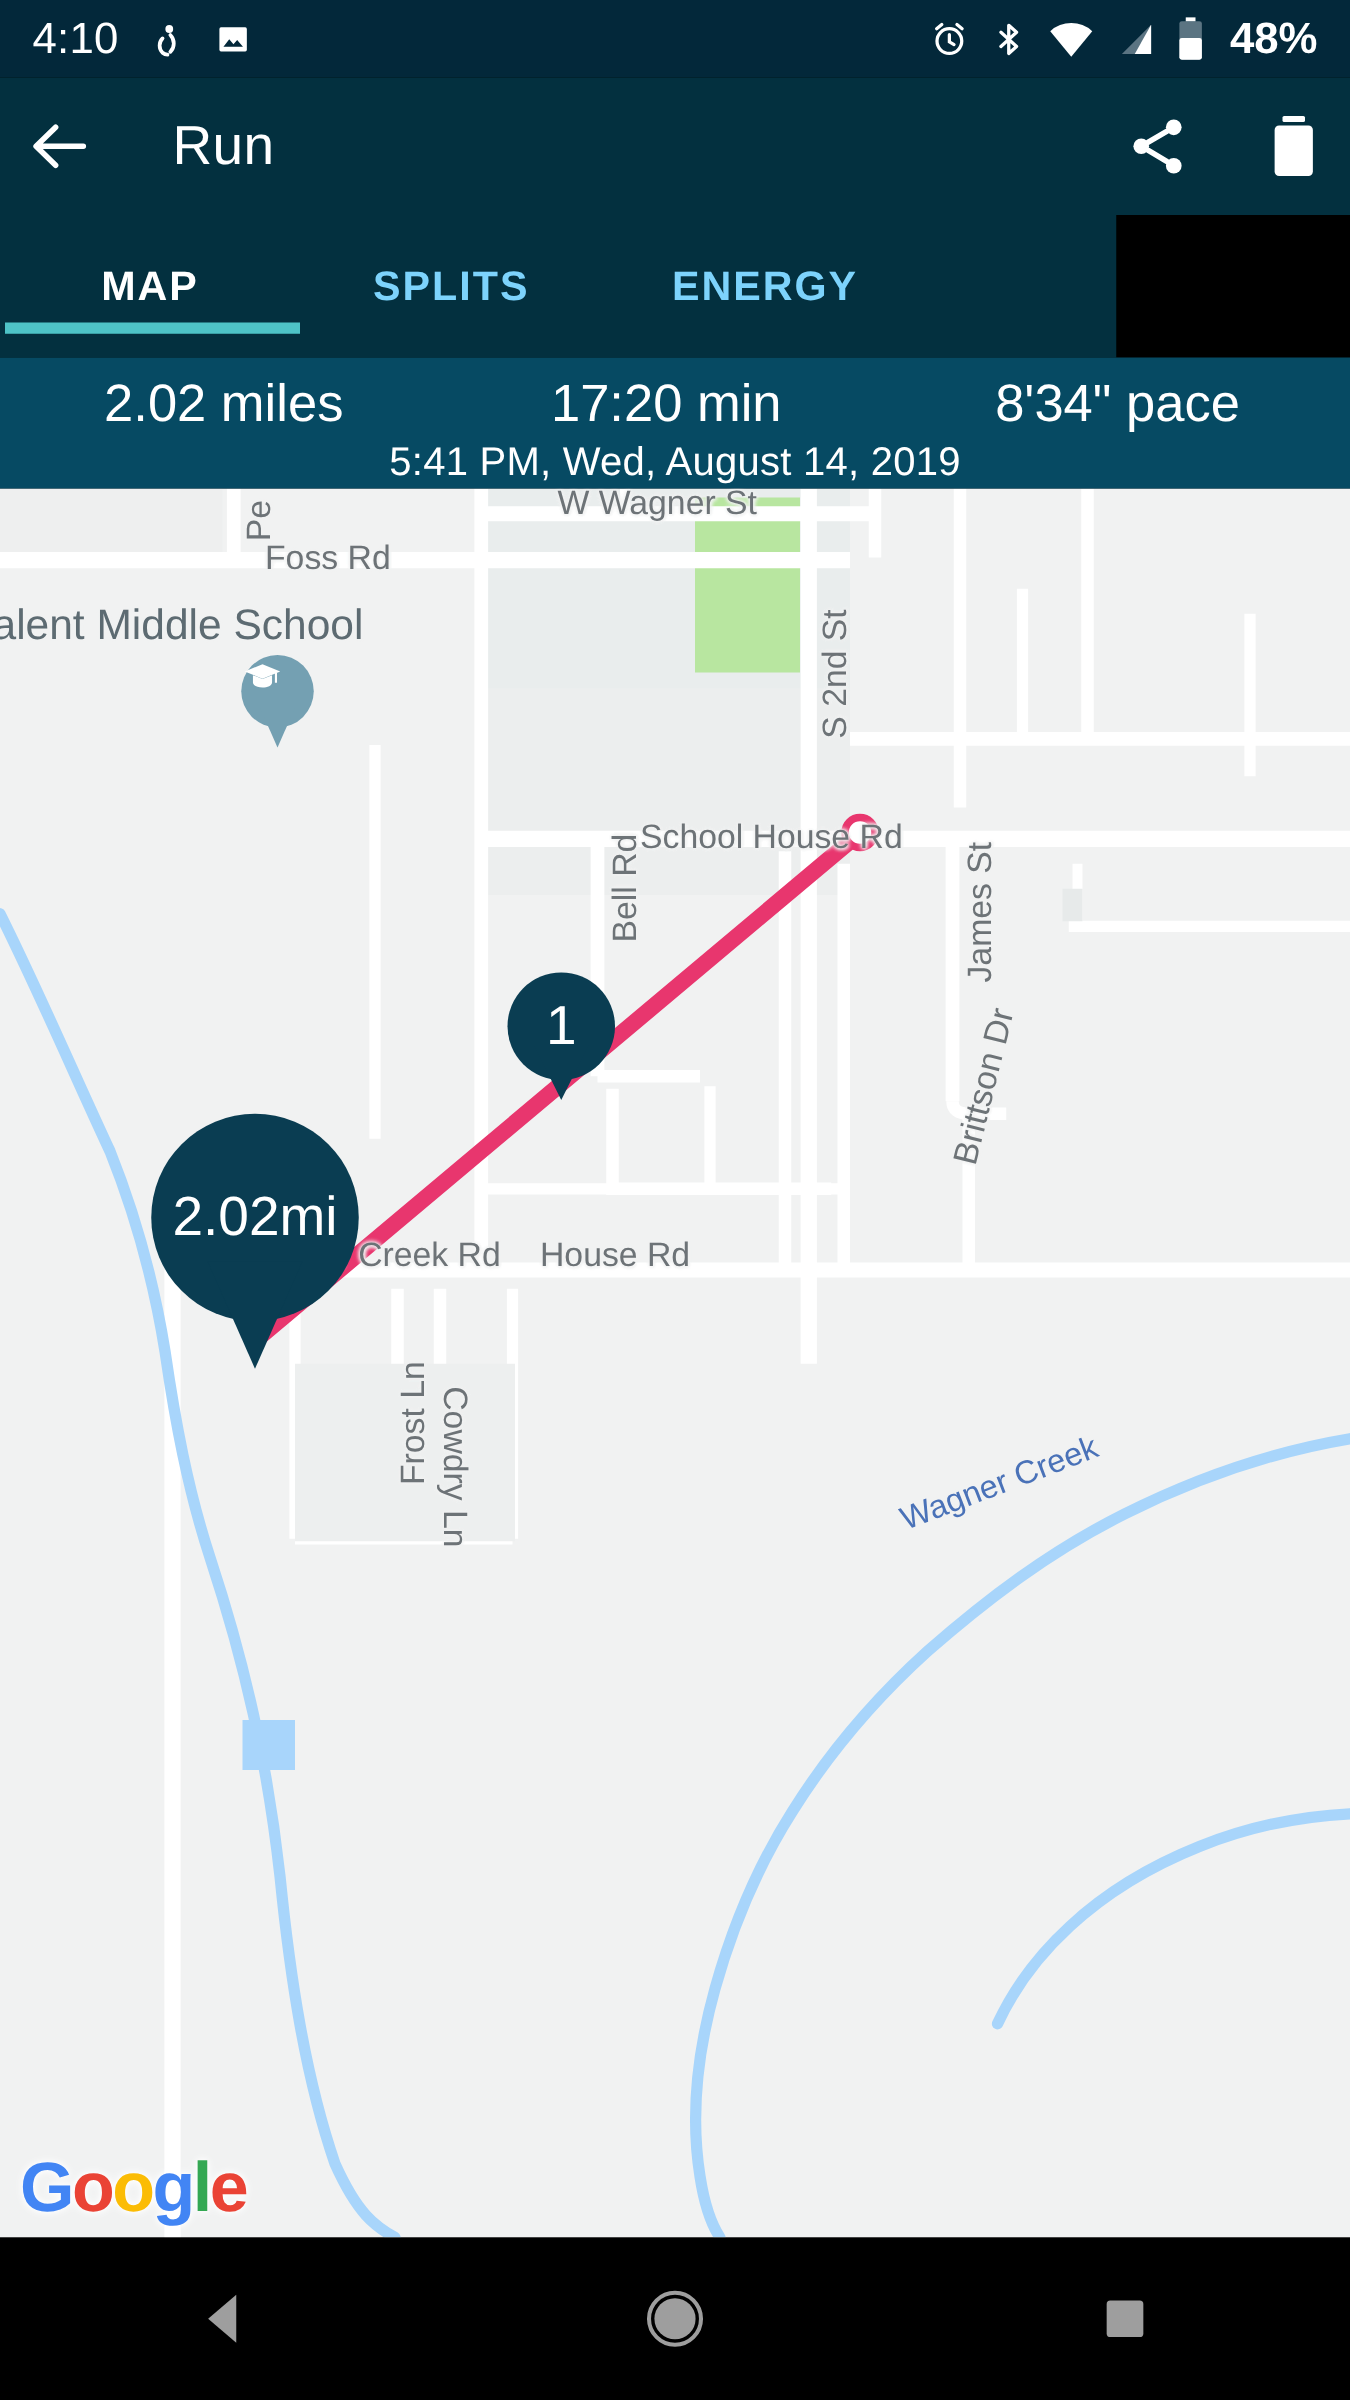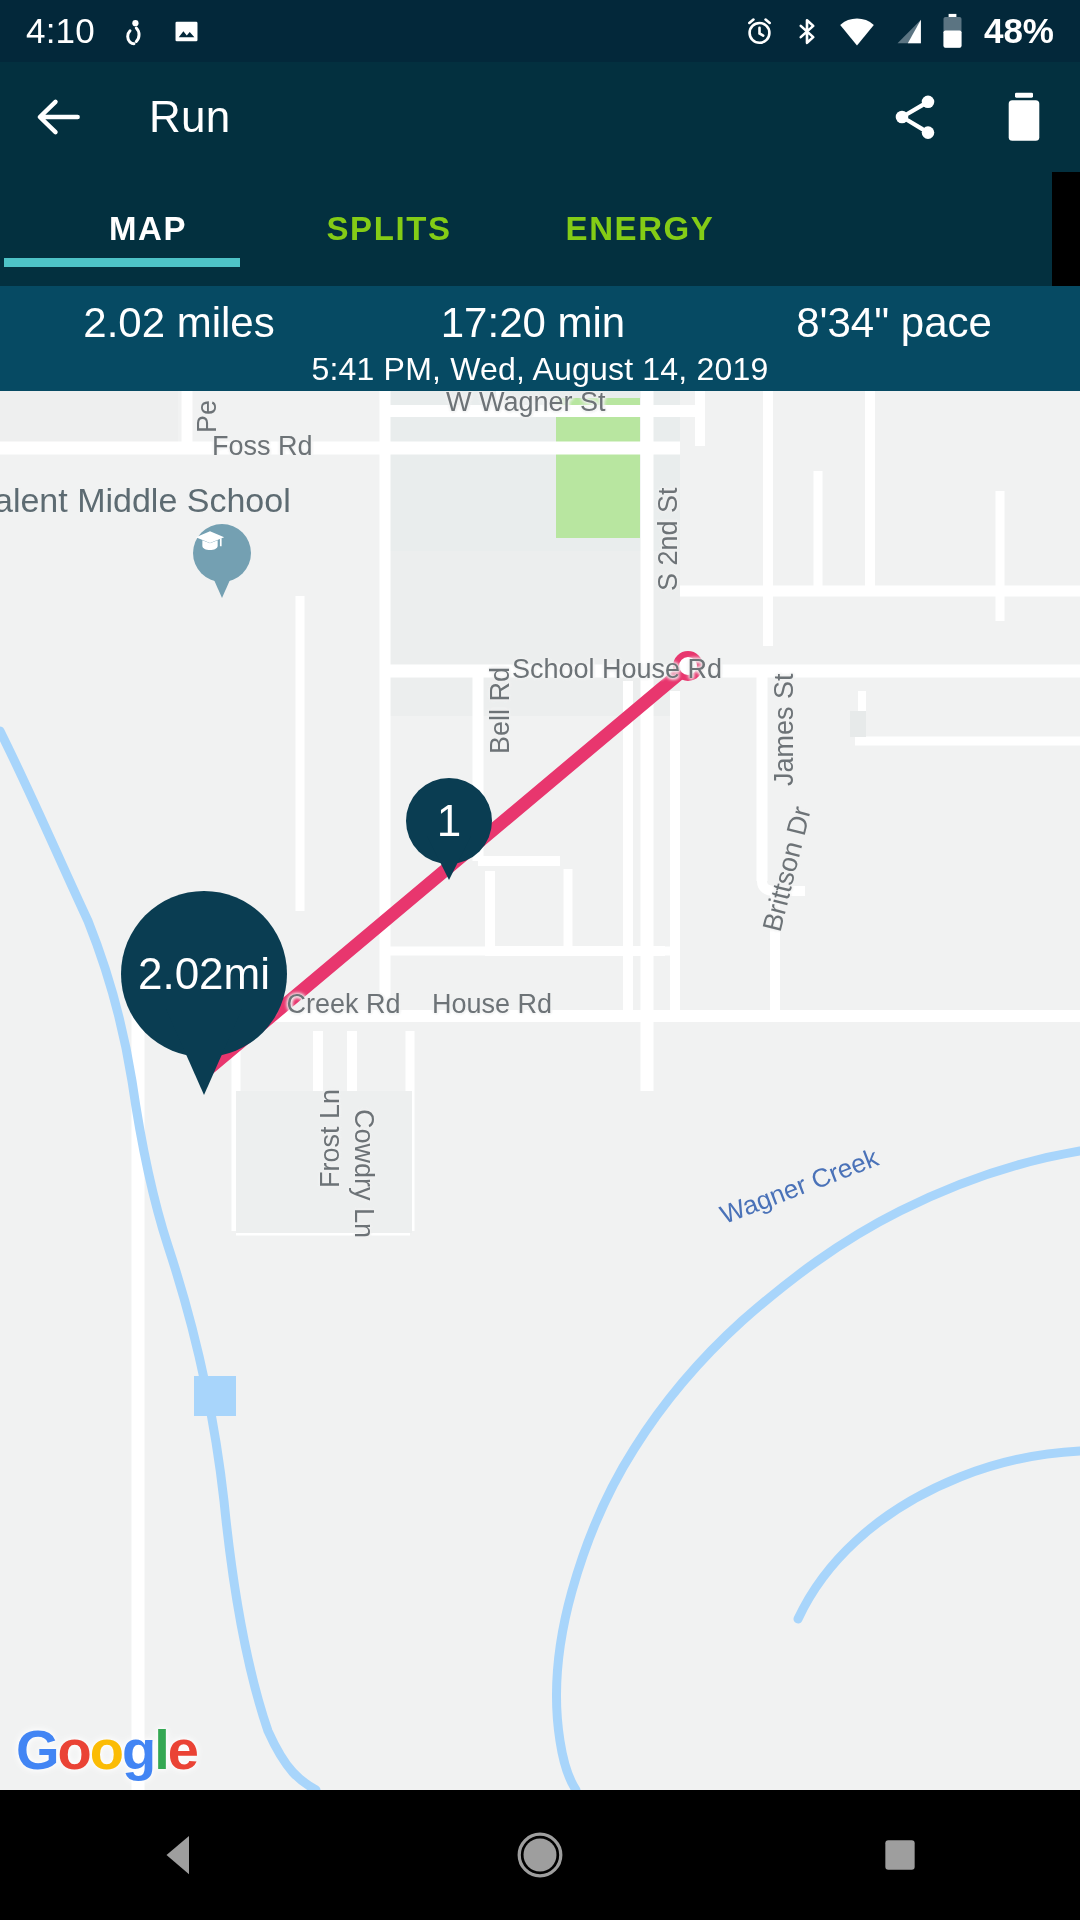--- a/index.html
+++ b/index.html
@@ -16,35 +16,35 @@
   }
   .sb-time { font-size:35px; font-weight:400; letter-spacing:.2px; }
   .sb-left-icons { display:flex; align-items:center; gap:20px; margin-left:22px; }
   .sb-right { margin-left:auto; display:flex; align-items:center; gap:16px; }
   .sb-batt-text { font-size:35px; font-weight:700; margin-left:4px; }
   .ico { display:inline-block; line-height:0; }
 
   
   .appbar {
     position:absolute; top:62px; left:0; width:1080px; height:110px;
-    background:#03303f; display:flex; align-items:center; padding:0 31px;
+    background:#03303f; display:flex; align-items:center; padding:0 20px;
   }
   .appbar-title {
     color:#fff; font-size:44px; font-weight:400; margin-left:62px; letter-spacing:.3px;
   }
   .appbar-actions { margin-left:auto; display:flex; align-items:center; gap:58px; }
 
   
   .tabs {
-    position:absolute; top:172px; left:0; width:1052px; height:114px;
+    position:absolute; top:172px; left:0; width:893px; height:114px;
     background:#03303f; display:flex; 
-    overflow:hidden; white-space:nowrap;padding-left:28px;
+    overflow:hidden; white-space:nowrap;
   }
   .tab {
-    color:#84cc16; font-size:33px; font-weight:700; letter-spacing:1.6px;
+    color:#7dd3fc; font-size:33px; font-weight:700; letter-spacing:1.6px;
     text-align:center; flex:0 0 auto;
     display:flex; align-items:center; justify-content:center; height:100%;
   }
   .tab.t0 { width:240px; color:#ffffff; }
   .tab.t1 { width:242px; }
   .tab.t2 { width:248px; }
   .tab.t3 { width:260px; }
   .tab-indicator {
     position:absolute; top:258px; left:4px; width:236px; height:9px;
     background:#4ec3c7;

